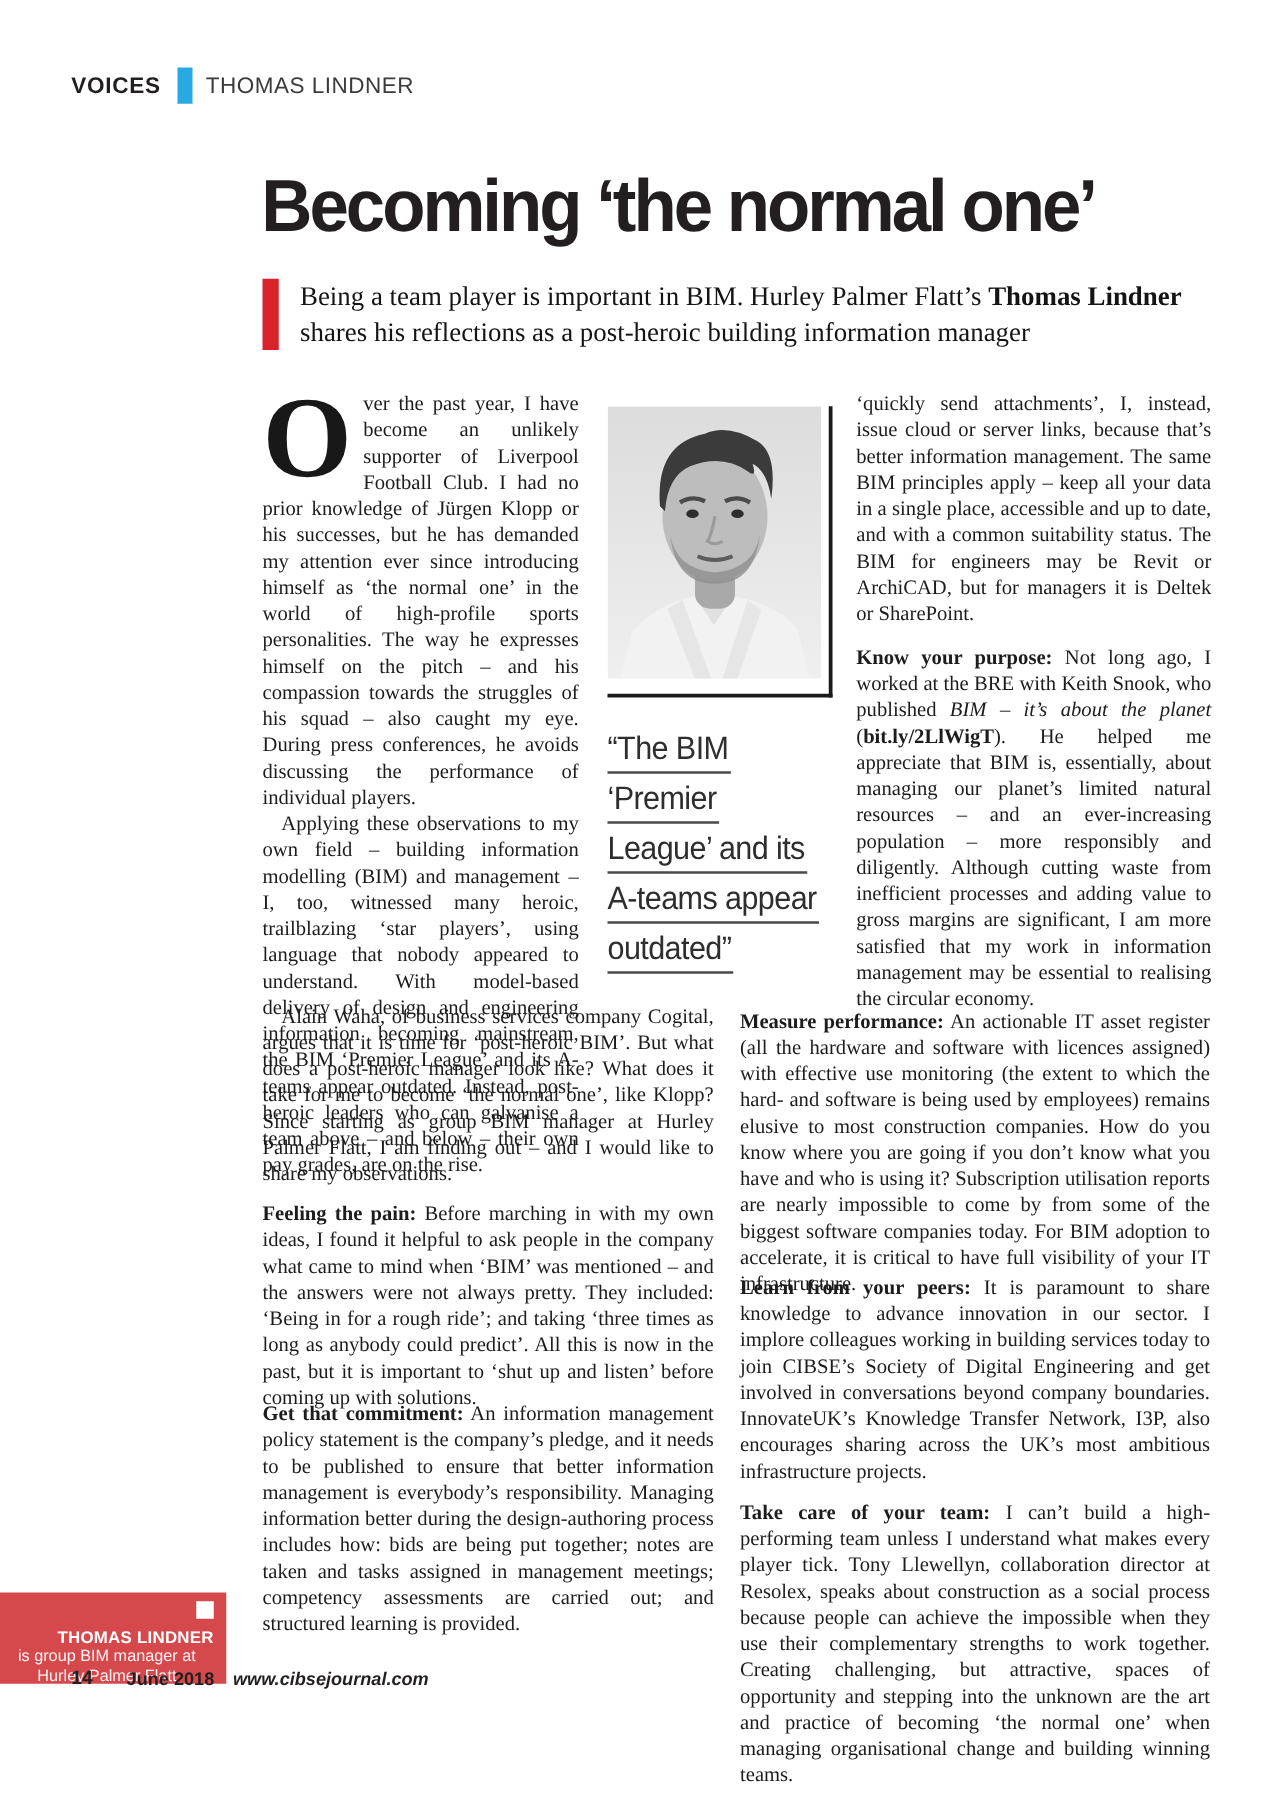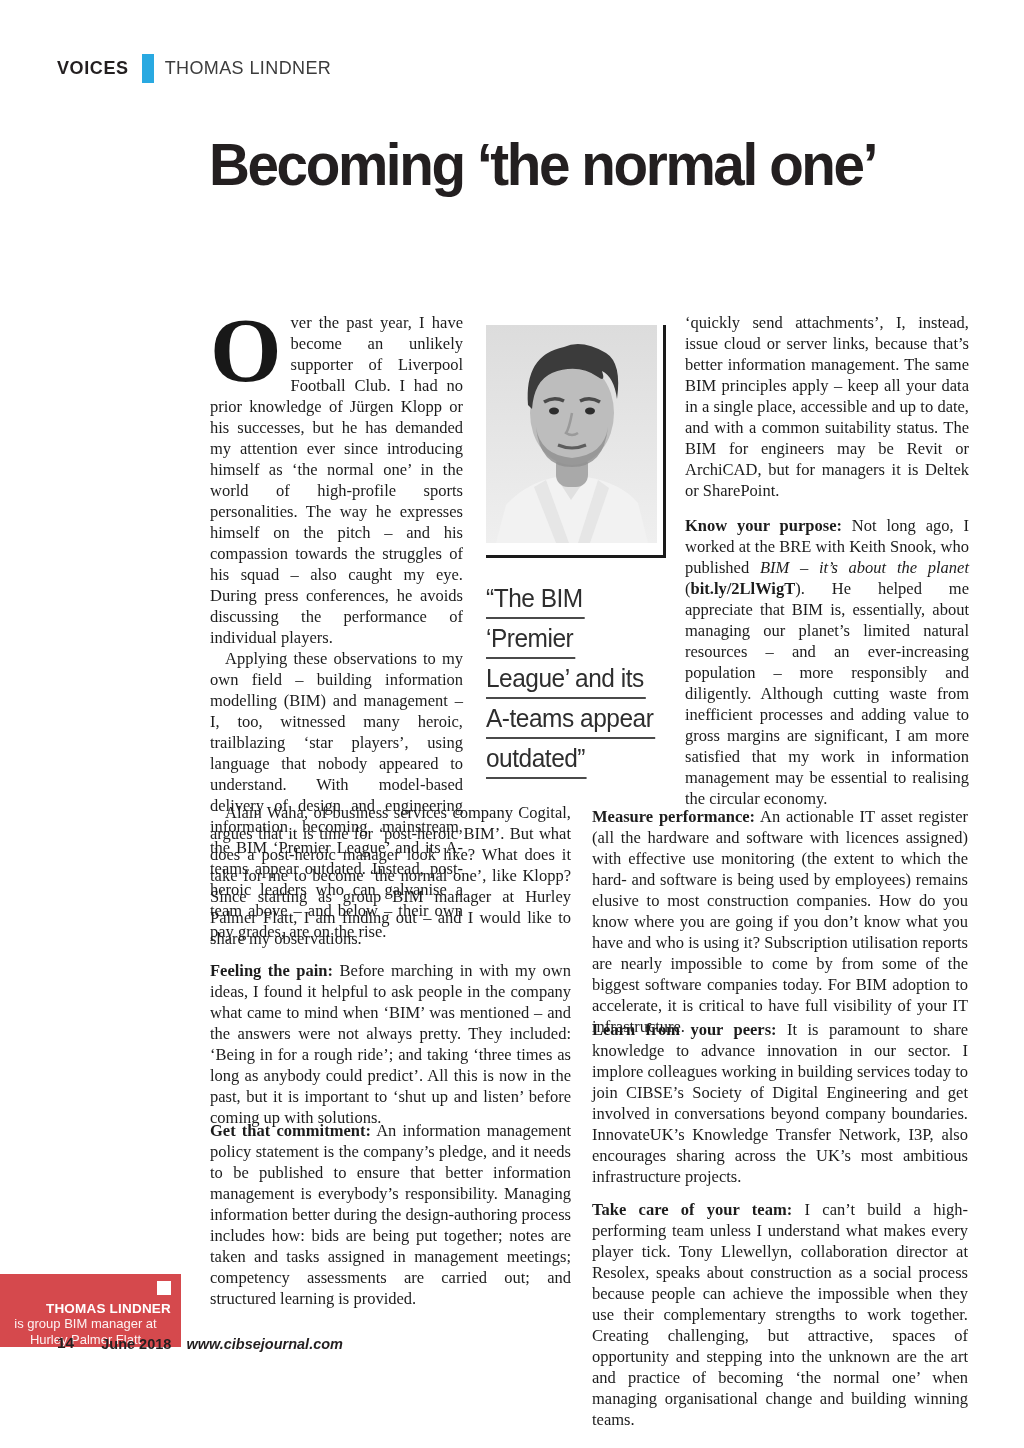--- a/index.html
+++ b/index.html
@@ -85,20 +85,27 @@
 <div class="page">
 
   <div class="kicker">
     <span class="section">VOICES</span>
     <span class="bar"></span>
     <span class="author">THOMAS LINDNER</span>
   </div>
 
   <h1 class="title" style="margin:0">Becoming ‘the normal one’</h1>
 
+  <div class="standfirst">
+    <div class="bar"></div>
+    <div class="text">
+      <span>Being a team player is important in BIM. Hurley Palmer Flatt’s </span><b>Thomas</b>
+      <b>Lindner</b><span> shares his reflections as a post-heroic building information manager</span>
+    </div>
+  </div>
 
   <div class="col col1">
     <p><span class="dropcap">O</span><span>ver the past year, I have become an unlikely supporter of Liverpool Football Club. I had no prior knowledge of Jürgen Klopp or his successes, but he has demanded my attention ever since introducing himself as ‘the normal one’ in the world of high-profile sports personalities. The way he expresses himself on the pitch – and his compassion towards the struggles of his squad – also caught my eye. During press conferences, he avoids discussing the performance of individual players.</span></p>
     <p class="indent">Applying these observations to my own field – building information modelling (BIM) and management – I, too, witnessed many heroic, trailblazing ‘star players’, using language that nobody appeared to understand. With model-based delivery of design and engineering information becoming mainstream, the BIM ‘Premier League’ and its A-teams appear outdated. Instead, post-heroic leaders who can galvanise a team above – and below – their own pay grades, are on the rise.</p>
   </div>
 
   <div class="photo-frame"></div>
   <div class="photo">
     <svg width="171" height="218" viewBox="0 0 171 218" xmlns="http://www.w3.org/2000/svg">
       <defs>

